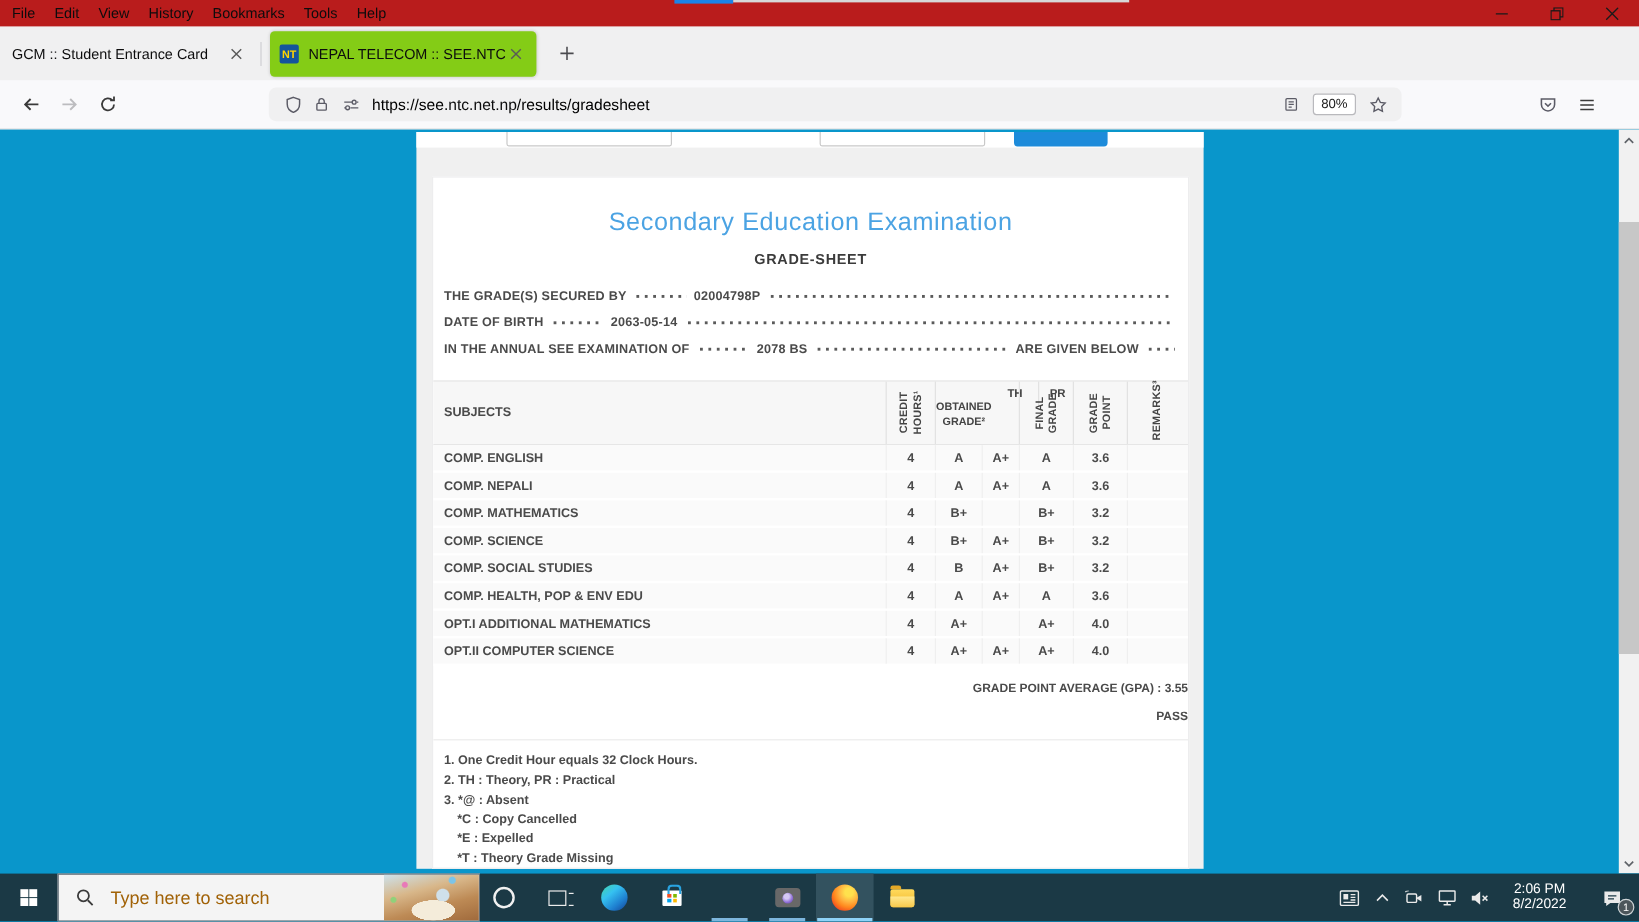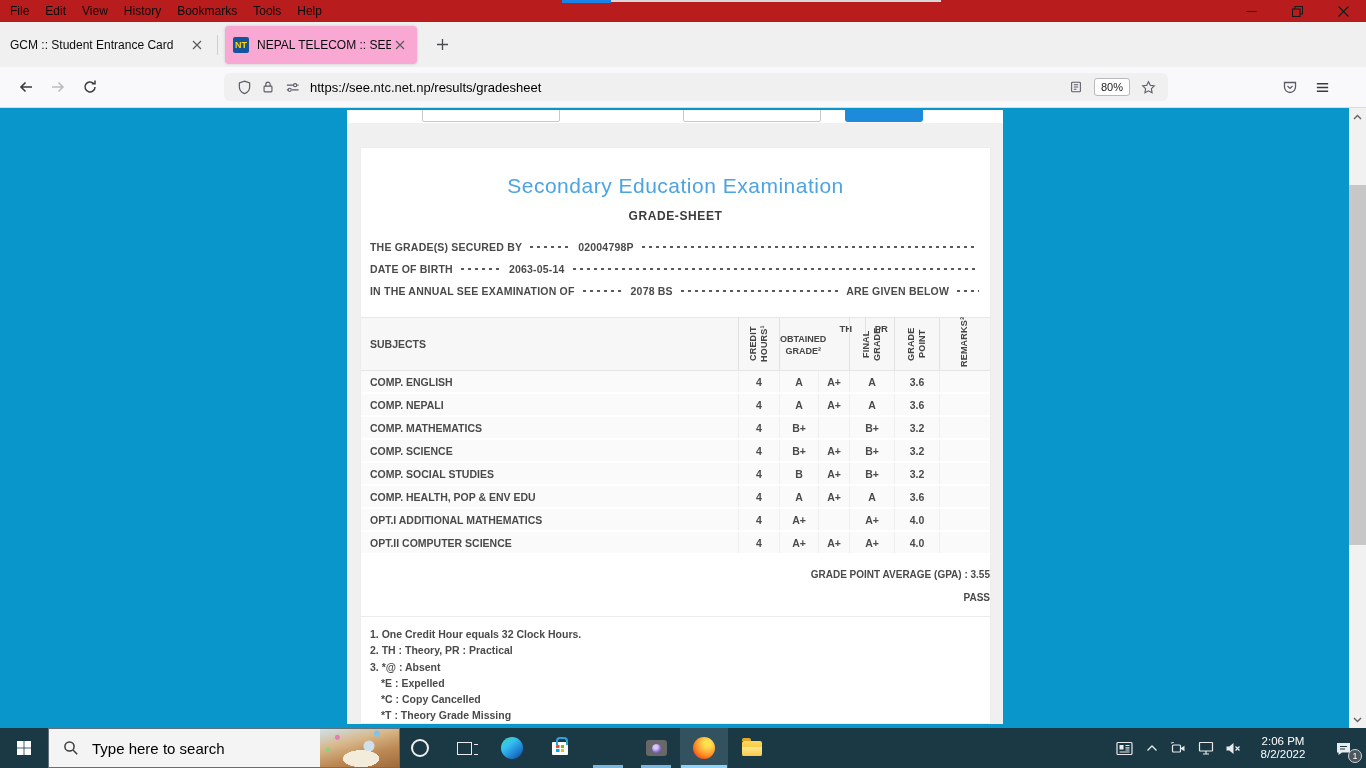--- a/index.html
+++ b/index.html
@@ -15,21 +15,21 @@
   #loadbar-blue { position:absolute; top:0; left:562px; width:49px; height:3px; background:#1b83e8; }
   #loadbar-gray { position:absolute; top:0; left:611px; width:330px; height:2px; background:#d8d8d8; }
   #win-controls { position:absolute; right:0; top:0; height:22px; display:flex; }
   .win-btn { width:46px; height:22px; display:flex; align-items:center; justify-content:center; }
 
   #tabbar { height:45px; background:#f0f0f1; display:flex; align-items:center; }
   .tab { height:38px; display:flex; align-items:center; font-size:12px; color:#0c0c0d; }
   .tab-inactive { width:214px; padding:0 8px 0 10px; }
   .tab-inactive .tab-title { flex:1; overflow:hidden; white-space:nowrap; }
   .tab-sep { width:1px; height:20px; background:#cfcfd3; margin:0 3px; }
-  .tab-active { width:192px; background:#f9a8d4; border-radius:4px; box-shadow:0 0 3px rgba(0,0,0,.18); padding:0 8px; margin-left:4px; }
+  .tab-active { width:222px; background:#84cc16; border-radius:4px; box-shadow:0 0 3px rgba(0,0,0,.18); padding:0 8px; margin-left:4px; }
   .tab-active .tab-title { flex:1; overflow:hidden; white-space:nowrap; margin-left:8px; }
   .favicon { width:16px; height:16px; background:#14549c; border-radius:2px; color:#ffd400; font-size:9px; font-weight:bold; display:flex; align-items:center; justify-content:center; flex:0 0 auto; }
   .tab-close { width:18px; height:18px; display:flex; align-items:center; justify-content:center; border-radius:3px; flex:0 0 auto; }
   #new-tab { width:30px; height:30px; margin-left:10px; display:flex; align-items:center; justify-content:center; border-radius:4px; }
 
   #navbar { height:41px; background:#f9f9fb; display:flex; align-items:center; padding:0 10px; border-bottom:1px solid #dcdcde; }
   .nav-btn { width:32px; height:32px; display:flex; align-items:center; justify-content:center; border-radius:4px; }
   #urlbar { height:28px; width:944px; margin-left:118px; background:#f0f0f1; border-radius:6px; display:flex; align-items:center; padding:0 8px; }
   .ubar-ic { width:24px; height:24px; display:flex; align-items:center; justify-content:center; }
   #url-text { flex:1; font-size:13px; margin-left:6px; white-space:nowrap; overflow:hidden; color:#777; }
@@ -92,21 +92,21 @@
 
   
   #taskbar { position:absolute; bottom:0; left:0; width:1366px; height:40px; background:#1b3945; display:flex; align-items:center; }
   .tb-cell { width:48px; height:40px; display:flex; align-items:center; justify-content:center; position:relative; flex:0 0 auto; }
   .tb-cell.active-app { background:#33525f; }
   .run-line { position:absolute; bottom:0; left:50%; transform:translateX(-50%); width:30px; height:3px; background:#7db6dd; }
   .active-app .run-line { width:46px; background:#8fd3f8; }
   #start-btn { width:48px; }
   #search-box { width:352px; height:40px; background:#f4f4f4; border:1px solid #63707a; display:flex; align-items:center; position:relative; }
   #search-box svg { margin-left:14px; }
-  #search-text { margin-left:13px; font-size:15px; color:#000000; }
+  #search-text { margin-left:13px; font-size:15px; color:#a16207; }
   #search-img { position:absolute; right:0; top:0; width:79px; height:38px;
      background:
        radial-gradient(circle at 22% 22%, #e879b8 0 2px, transparent 3px),
        radial-gradient(circle at 72% 12%, #7cc4e8 0 2.5px, transparent 3.5px),
        radial-gradient(circle at 10% 55%, #8fd17a 0 2px, transparent 3px),
        radial-gradient(ellipse 30px 14px at 52% 78%, #f4ecda 0 60%, transparent 61%),
        radial-gradient(circle at 62% 45%, #cfe0ea 0 5px, transparent 6px),
        linear-gradient(165deg,#cde2ec 0%,#d8b78a 35%,#bd8a55 65%,#a06a3c 100%); }
   #cortana-btn { width:40px; }
   #cortana-ring { width:18px; height:18px; border:2px solid #f0f0f0; border-radius:50%; }
@@ -403,22 +403,22 @@
 
       <div id="gpa-block">
         <div id="gpa-line">GRADE POINT AVERAGE (GPA) : 3.55</div>
         <div id="pass-line">PASS</div>
       </div>
       <div id="foot-divider"></div>
       <div id="footnotes">
           <div class="fn">1. One Credit Hour equals 32 Clock Hours.</div>
           <div class="fn">2. TH : Theory, PR : Practical</div>
           <div class="fn">3. *@ : Absent</div>
+          <div class="fn ind">*C : Copy Cancelled</div>
           <div class="fn ind">*E : Expelled</div>
-          <div class="fn ind">*C : Copy Cancelled</div>
           <div class="fn ind">*T : Theory Grade Missing</div>
           <div class="fn ind">*P : Practical Grade Missing</div>
         </div>
     </div>
   </div>
 
   <div id="scrollbar">
     <div class="sb-arrow" id="sb-up">
       <svg width="9" height="6" viewBox="0 0 9 6">
           <path d="M1 5l3.5-3.5L8 5" fill="none" stroke="#5f6368" stroke-width="1.4"></path>

